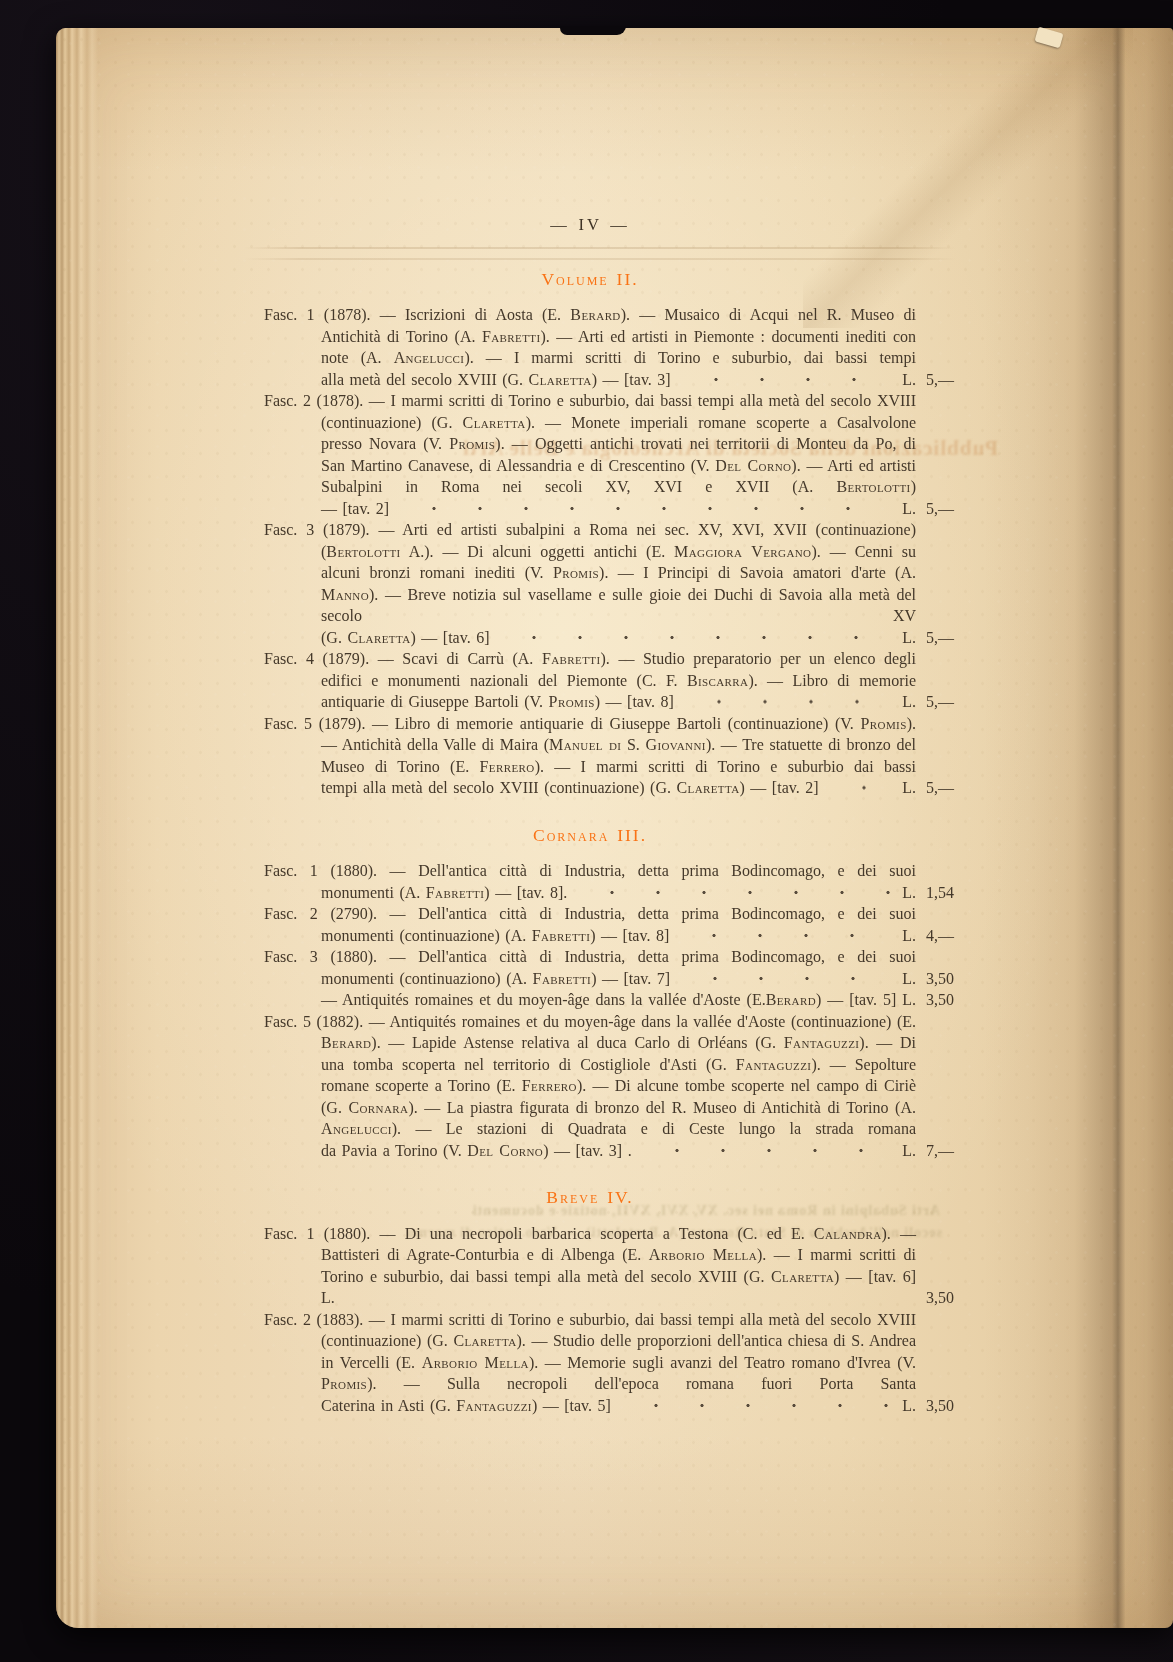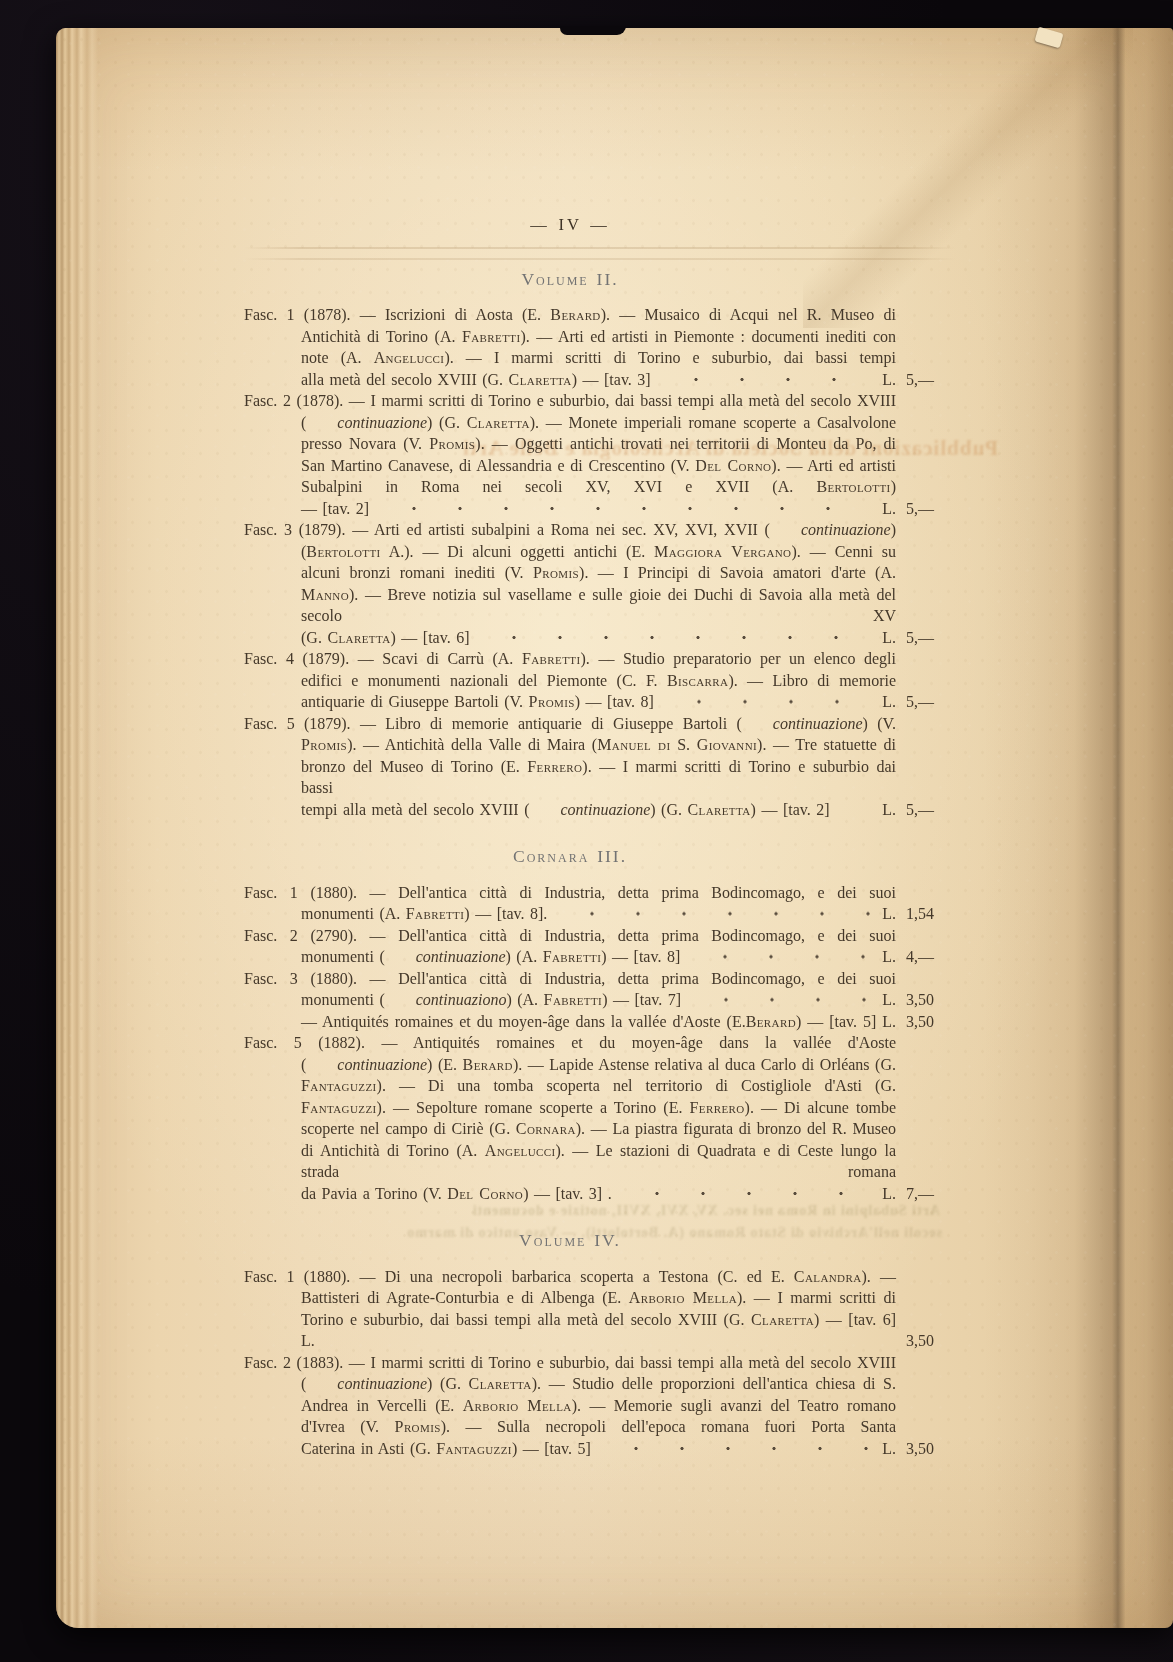--- a/index.html
+++ b/index.html
@@ -36,39 +36,39 @@
       rgba(95,64,32,0.30) 68%, rgba(55,34,16,0.42) 71%, rgba(160,120,70,0.20) 75%,
       rgba(130,92,52,0.12) 86%, rgba(100,68,36,0.22) 100%);}
   .crease{position:absolute;right:40px;top:0;width:330px;height:300px;pointer-events:none;
     background:linear-gradient(135deg, rgba(0,0,0,0) 40%, rgba(150,112,64,0.14) 48%, rgba(0,0,0,0) 57%);}
   .notch{position:absolute;background:#0b080c;}
   .chip{position:absolute;background:#f2e2c1;box-shadow:0 1px 2px rgba(0,0,0,0.4);}
   .rule{position:absolute;height:2px;pointer-events:none;
     background:linear-gradient(90deg, rgba(150,115,70,0) 0%, rgba(150,115,70,0.20) 8%, rgba(150,115,70,0.20) 92%, rgba(150,115,70,0) 100%);}
   .ghost{position:absolute;transform:scaleX(-1);filter:blur(1.3px);font-weight:bold;
     white-space:nowrap;overflow:hidden;pointer-events:none;letter-spacing:1px;}
-  .column{position:absolute;left:244px;top:214px;width:652px;color:#44382a;
+  .column{position:absolute;left:264px;top:214px;width:652px;color:#44382a;
     font-size:16px;line-height:21.5px;word-spacing:1.5px;}
   .folio{text-align:center;letter-spacing:3px;font-size:16.5px;color:#3e3326;}
   .volume-title{text-align:center;font-variant:small-caps;letter-spacing:2px;
-    font-size:17.5px;color:#737373;margin:26px 0 14px 0;font-weight:normal;}
+    font-size:17.5px;color:#f97316;margin:26px 0 14px 0;font-weight:normal;}
   .volume-title.first{margin-top:33px;}
   .entry{position:relative;}
   .entry-text{text-align:justify;text-align-last:justify;padding-left:57px;text-indent:-57px;}
   .entry-tail{position:relative;padding-left:57px;}
   .entry-tail.dots{display:flex;align-items:flex-start;}
   .entry-tail.just{text-align:justify;text-align-last:justify;}
   .tt{white-space:nowrap;}
   .dotlead{flex:1;align-self:stretch;margin:0 10px 0 16px;
     background-image:radial-gradient(circle, rgba(62,50,38,0.85) 1.3px, rgba(62,50,38,0) 1.9px);
     background-size:46px 100%;background-repeat:repeat-x;background-position:6px 62%;}
   .lira{white-space:nowrap;}
   .price{position:absolute;left:662px;bottom:0;width:52px;white-space:nowrap;color:#44382a;}
   .sc{font-variant:small-caps;letter-spacing:0.4px;}
-  .it{font-style:italic;margin-left:31px;}
+  .it{}
 </style>
 </head>
 <body>
 
 <div class="paper">
   <div class="stack-edge"></div>
   <div class="fold"></div>
   <div class="crease"></div>
   <div class="grain"></div>
 </div>
@@ -172,21 +172,21 @@
           <div class="entry-text">Fasc. 5 (1882). — Antiquités romaines et du moyen-âge dans la vallée d'Aoste (<span class="it">continuazione</span>) (E. <span class="sc">Berard</span>). — Lapide Astense relativa al duca Carlo di Orléans (G. <span class="sc">Fantaguzzi</span>). — Di una tomba scoperta nel territorio di Costigliole d'Asti (G. <span class="sc">Fantaguzzi</span>). — Sepolture romane scoperte a Torino (E. <span class="sc">Ferrero</span>). — Di alcune tombe scoperte nel campo di Ciriè (G. <span class="sc">Cornara</span>). — La piastra figurata di bronzo del R. Museo di Antichità di Torino (A. <span class="sc">Angelucci</span>). — Le stazioni di Quadrata e di Ceste lungo la strada romana</div>
           <div class="entry-tail dots">
             <span class="tt">da Pavia a Torino (V. <span class="sc">Del Corno</span>) — [tav. 3] .</span>
             <span class="dotlead"></span>
             <span class="lira">L.</span>
             <span class="price">7,—</span>
           </div>
         </div>
       </div>
       <div>
-        <div class="volume-title">Volume IV.</div>
+        <div class="volume-title">Breve IV.</div>
         <div class="entry">
           <div class="entry-text">Fasc. 1 (1880). — Di una necropoli barbarica scoperta a Testona (C. ed E. <span class="sc">Calandra</span>). — Battisteri di Agrate-Conturbia e di Albenga (E. <span class="sc">Arborio Mella</span>). — I marmi scritti di</div>
           <div class="entry-tail just"><span>Torino e suburbio, dai bassi tempi alla metà del secolo XVIII (G. <span class="sc">Claretta</span>) — [tav. 6]</span> <span class="lira">L.</span><span class="price">3,50</span></div>
         </div>
         <div class="entry">
           <div class="entry-text">Fasc. 2 (1883). — I marmi scritti di Torino e suburbio, dai bassi tempi alla metà del secolo XVIII (<span class="it">continuazione</span>) (G. <span class="sc">Claretta</span>). — Studio delle proporzioni dell'antica chiesa di S. Andrea in Vercelli (E. <span class="sc">Arborio Mella</span>). — Memorie sugli avanzi del Teatro romano d'Ivrea (V. <span class="sc">Promis</span>). — Sulla necropoli dell'epoca romana fuori Porta Santa</div>
           <div class="entry-tail dots">
             <span class="tt">Caterina in Asti (G. <span class="sc">Fantaguzzi</span>) — [tav. 5]</span>
             <span class="dotlead"></span>
             <span class="lira">L.</span>

